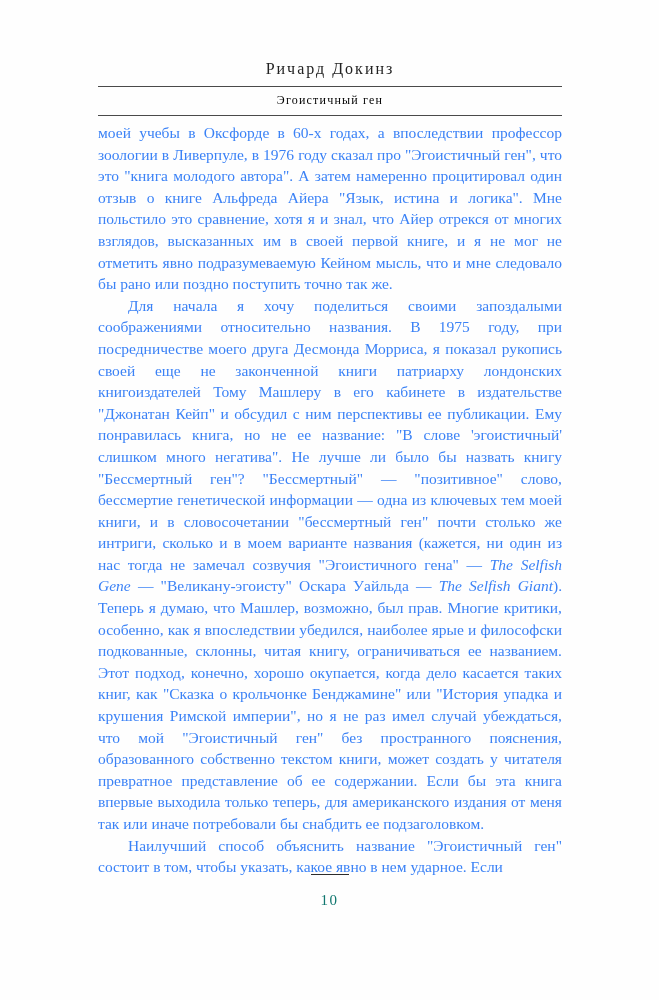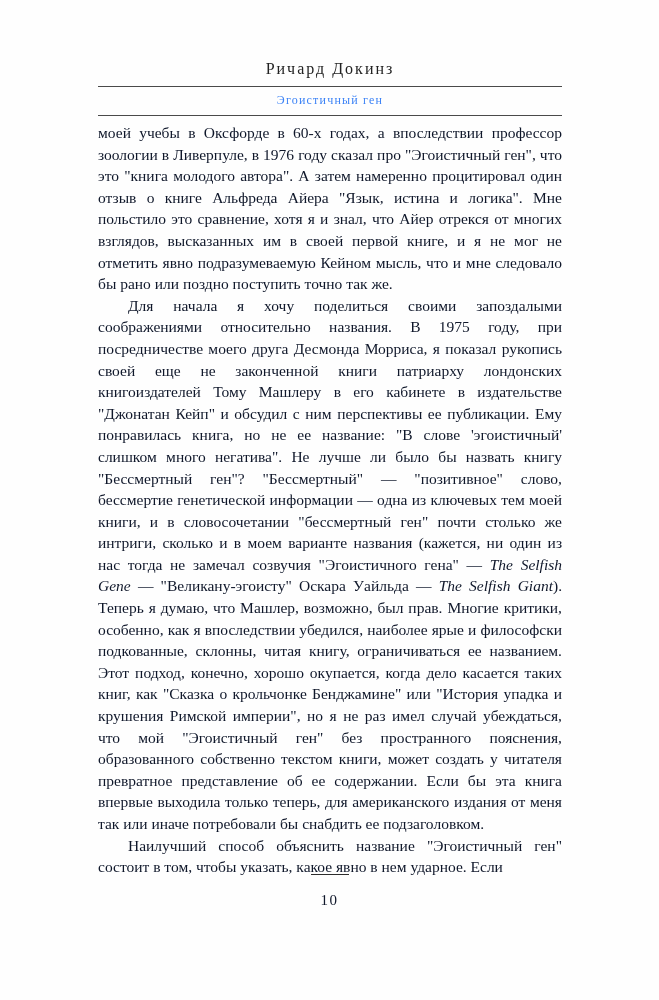--- a/index.html
+++ b/index.html
@@ -38,35 +38,35 @@
     height: 0;
     border: none;
     border-top: 1px solid #4a4a4a;
     margin: 0;
   }
   .book-title {
     font-size: 12px;
     letter-spacing: 1.2px;
     line-height: 1.1;
     padding: 7px 0 8px 0;
-    color: #3b82f6;
+    color: #000000;
   }
 
   
   .body-text {
     position: absolute;
     top: 122px;
     left: 98px;
     width: 464px;
     font-size: 15.5px;
     line-height: 21.6px;
     text-align: justify;
     hyphens: auto;
     -webkit-hyphens: auto;
-    color: #0f172a;
+    color: #3b82f6;
   }
   .body-text p { margin: 0; }
   .body-text p.indent { text-indent: 30px; }
   .body-text em { font-style: italic; }
 
   
   .page-footer {
     position: absolute;
     top: 874px;
     left: 0;
@@ -76,21 +76,21 @@
   .footer-rule {
     width: 38px;
     height: 0;
     border-top: 1.5px solid #2c2c2c;
     margin: 0 auto;
   }
   .page-number {
     margin-top: 17px;
     font-size: 15px;
     letter-spacing: 1.5px;
-    color: #0f172a;
+    color: #0f766e;
   }
 </style>
 </head>
 <body>
 
 <div class="page">
 
   <div class="running-head">
     <div class="author-name">Ричард Докинз</div>
     <hr class="hrule">

